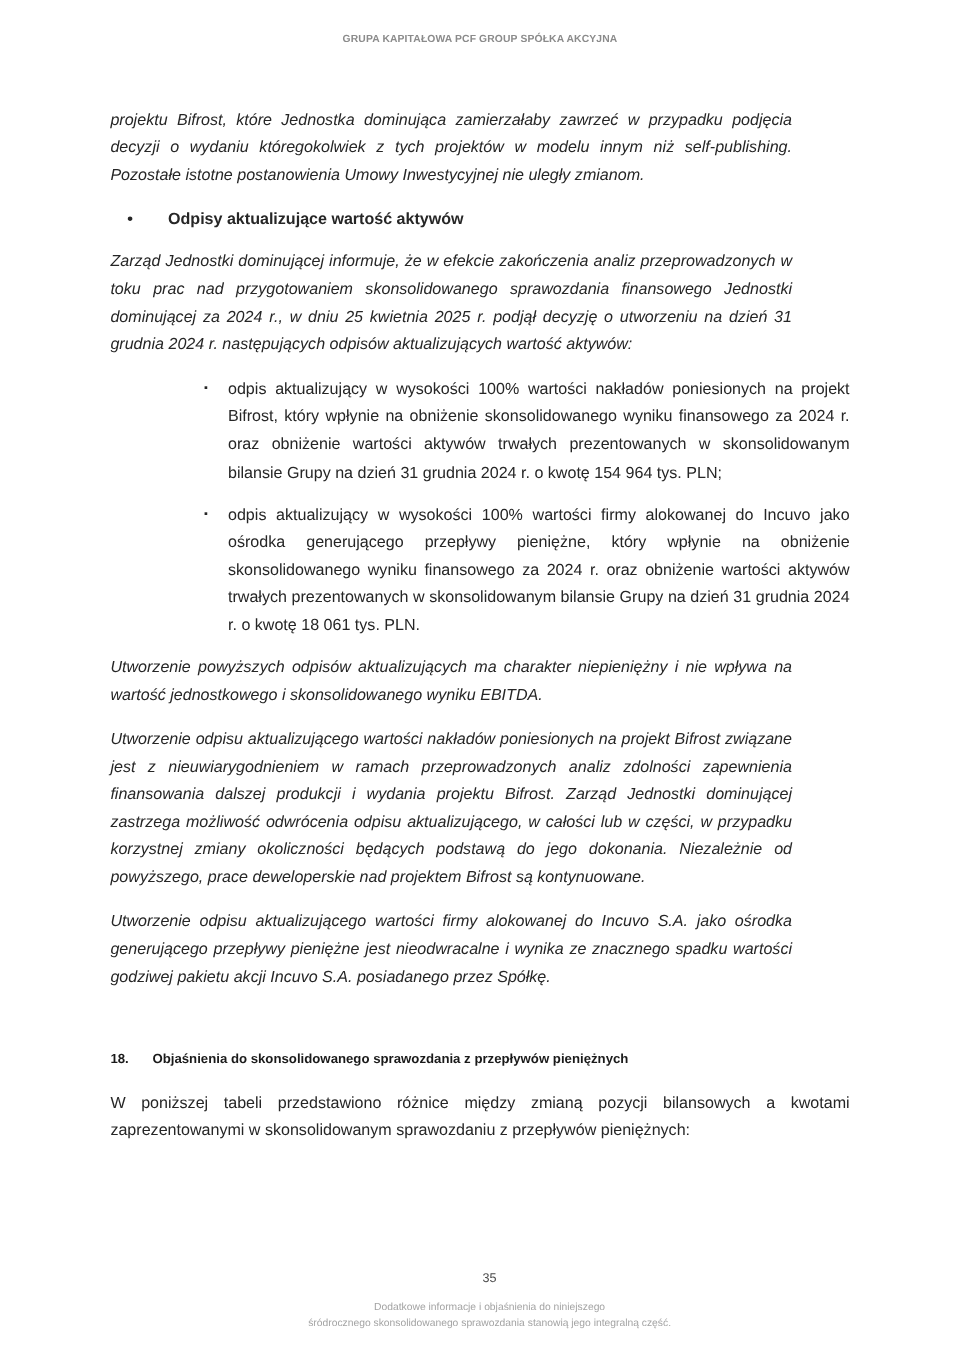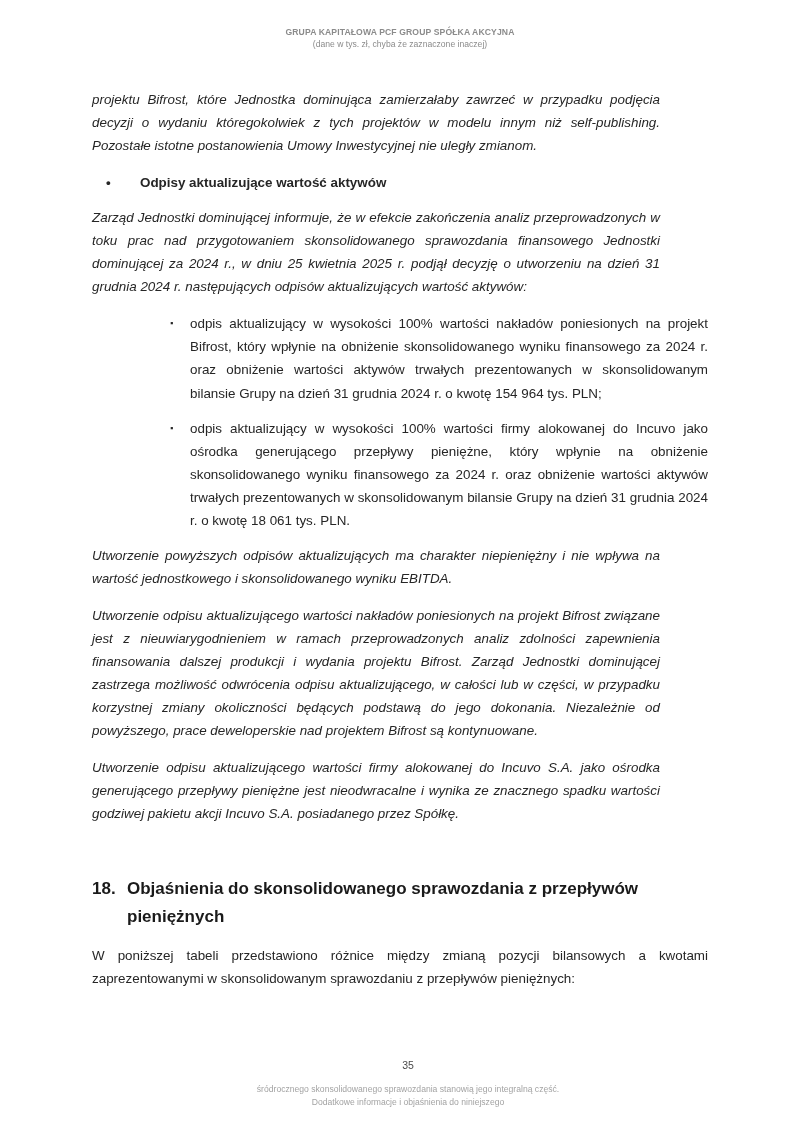--- a/index.html
+++ b/index.html
@@ -108,21 +108,21 @@
     font-size: 9px;
     line-height: 2.5;
     color: #262626;
   }
 
   
   .section-heading {
     position: relative;
     margin: 0 0 14px 0;
     padding-left: 35px;
-    font-size: 17px;
+    font-size: 11px;
     font-weight: bold;
     line-height: 1.6;
     color: #1a1a1a;
   }
   .section-heading .sec-num {
     position: absolute;
     left: 0;
     top: 0;
   }
 
@@ -150,21 +150,20 @@
   }
   .footer-note span { display: block; }
 </style>
 </head>
 <body>
 
 <div class="page">
 
   <div class="doc-header">
     <span class="hdr-line1">GRUPA KAPITAŁOWA PCF GROUP SPÓŁKA AKCYJNA</span>
-    <span class="hdr-line3">(dane w tys. zł, chyba że zaznaczone inaczej)</span>
   </div>
 
   <div class="content">
 
     <p class="para indent1">projektu Bifrost, które Jednostka dominująca zamierzałaby zawrzeć w przypadku podjęcia decyzji o wydaniu któregokolwiek z tych projektów w modelu innym niż self-publishing. Pozostałe istotne postanowienia Umowy Inwestycyjnej nie uległy zmianom.</p>
 
     <div class="bullet-l1">
       <span class="marker">•</span>
       <span>Odpisy aktualizujące wartość aktywów</span>
     </div>
@@ -194,18 +193,18 @@
       <span>Objaśnienia do skonsolidowanego sprawozdania z przepływów pieniężnych</span>
     </div>
 
     <p class="para">W poniższej tabeli przedstawiono różnice między zmianą pozycji bilansowych a kwotami zaprezentowanymi w skonsolidowanym sprawozdaniu z przepływów pieniężnych:</p>
 
   </div>
 
   <div class="doc-footer">
     <div class="page-number">35</div>
     <div class="footer-note">
+      <span>Dodatkowe informacje i objaśnienia do niniejszego</span>
       <span>śródrocznego skonsolidowanego sprawozdania  stanowią jego integralną część.</span>
-      <span>Dodatkowe informacje i objaśnienia do niniejszego</span>
     </div>
   </div>
 
 </div>
 
 </body></html>

